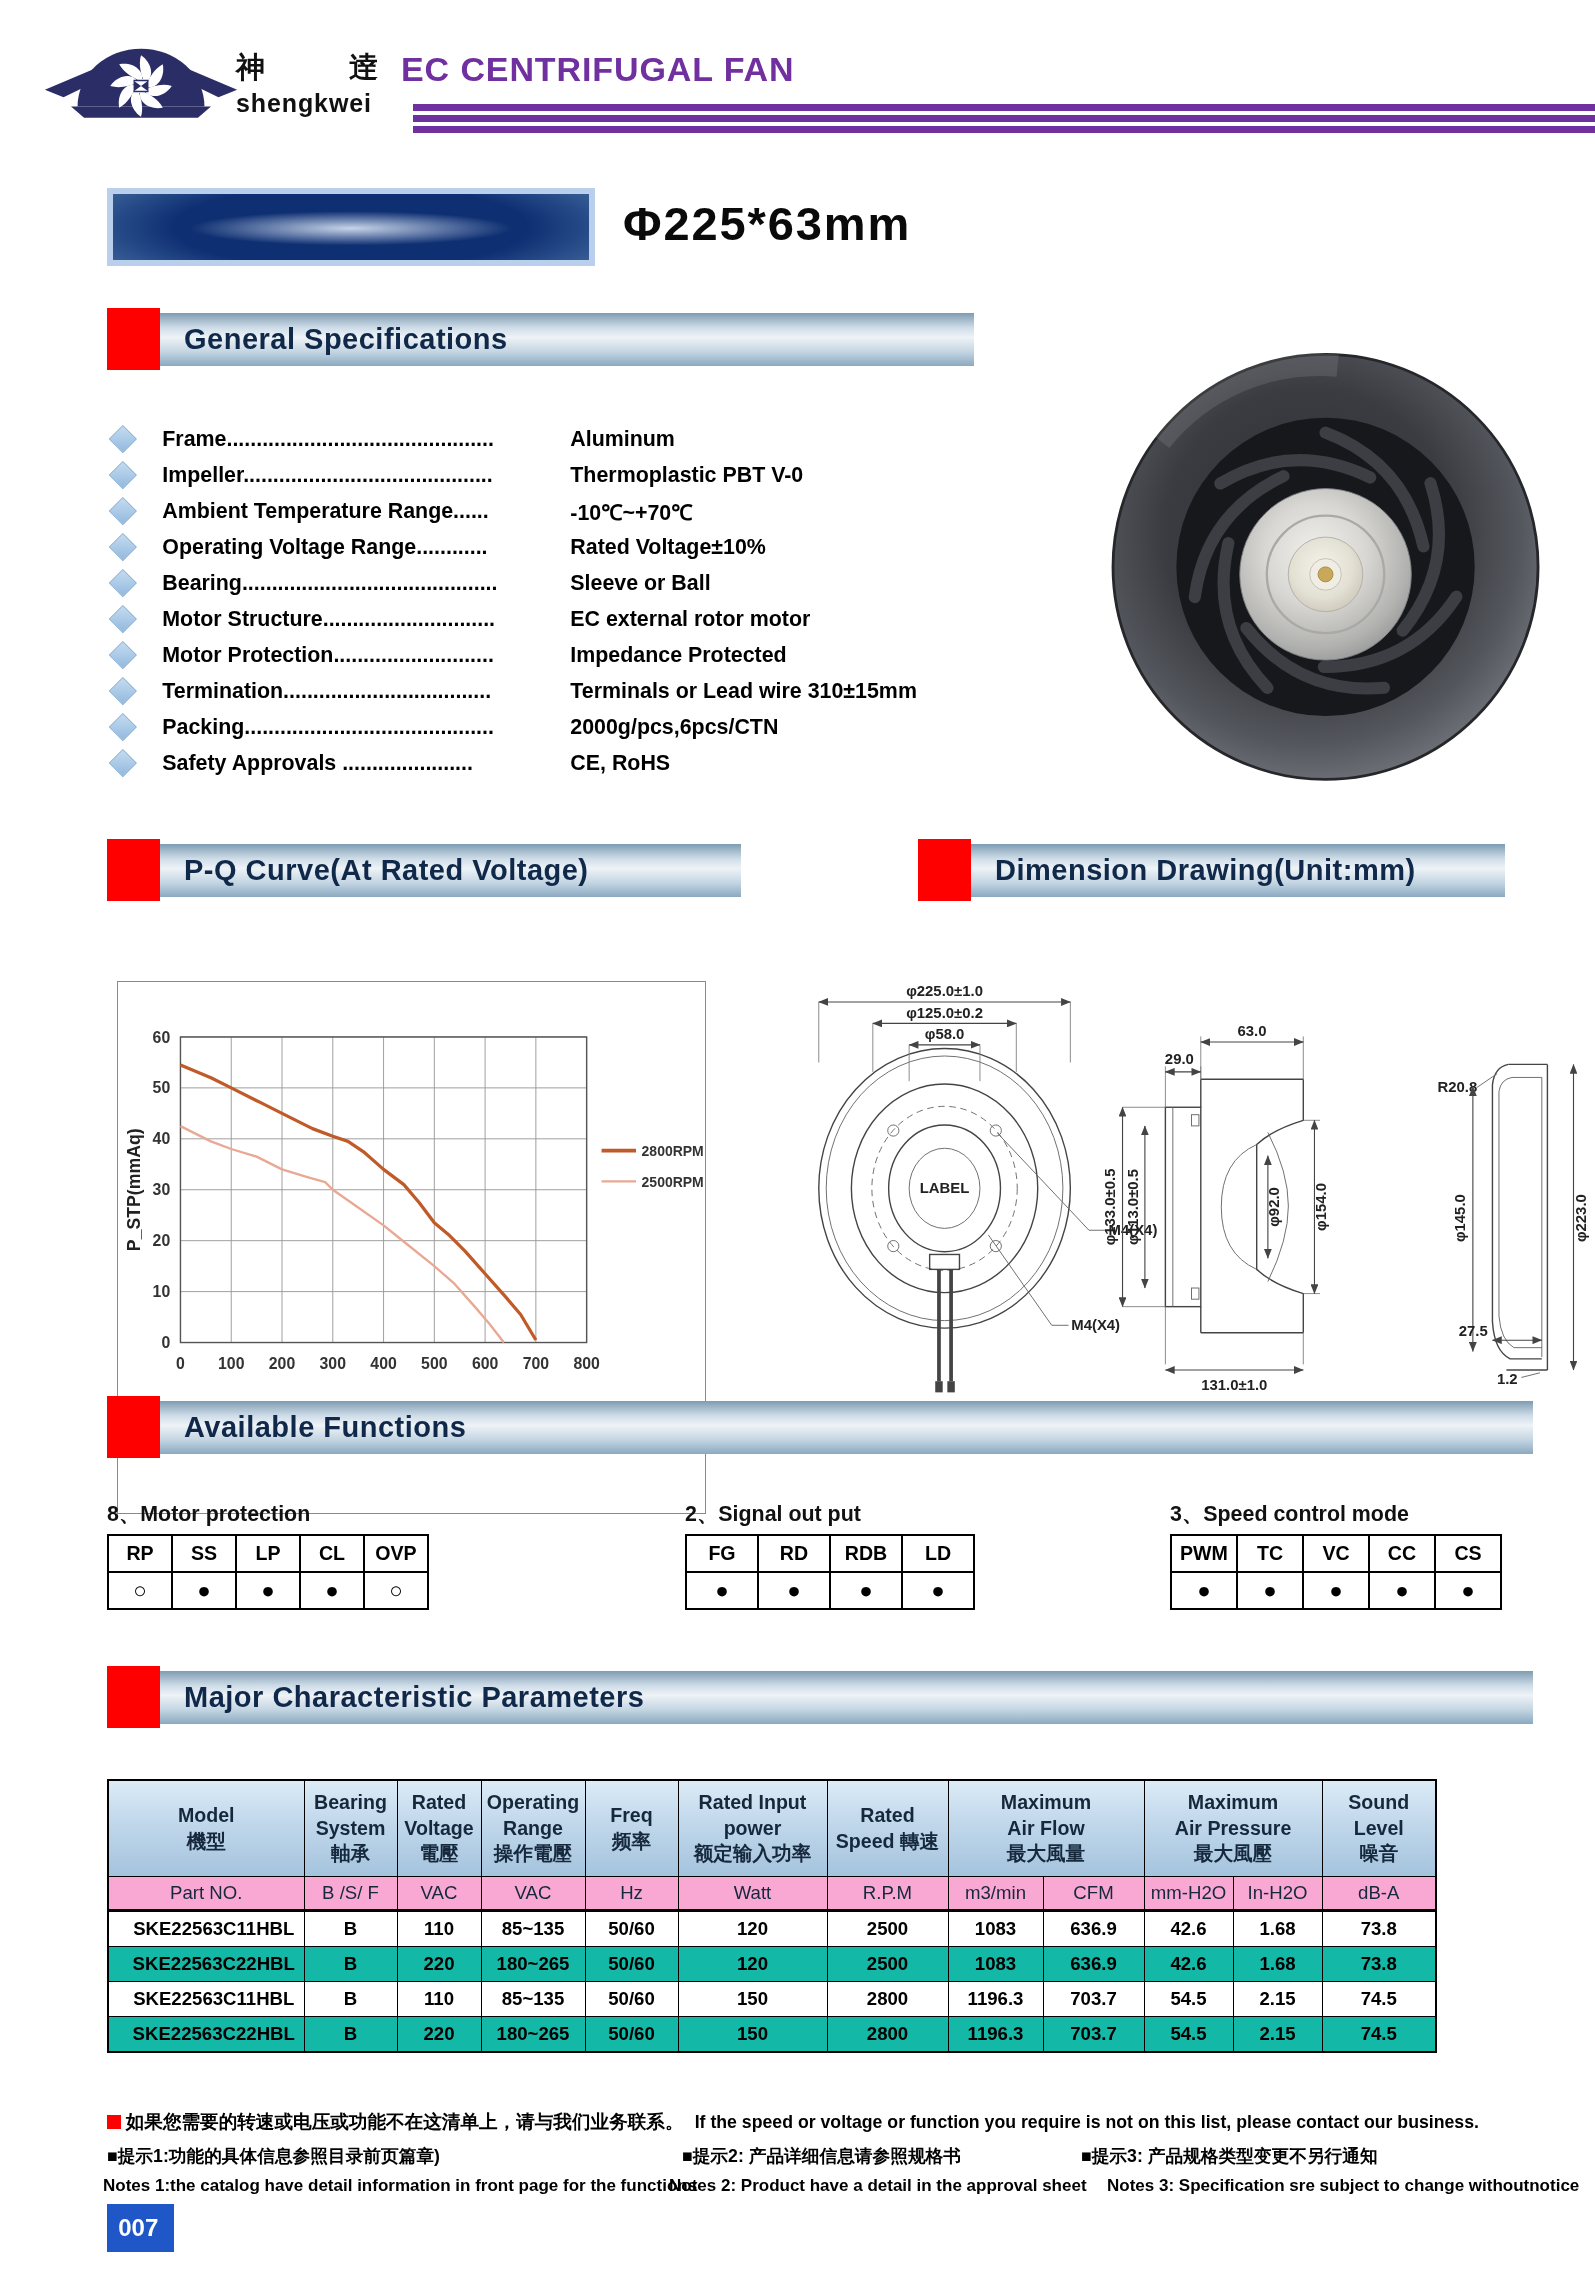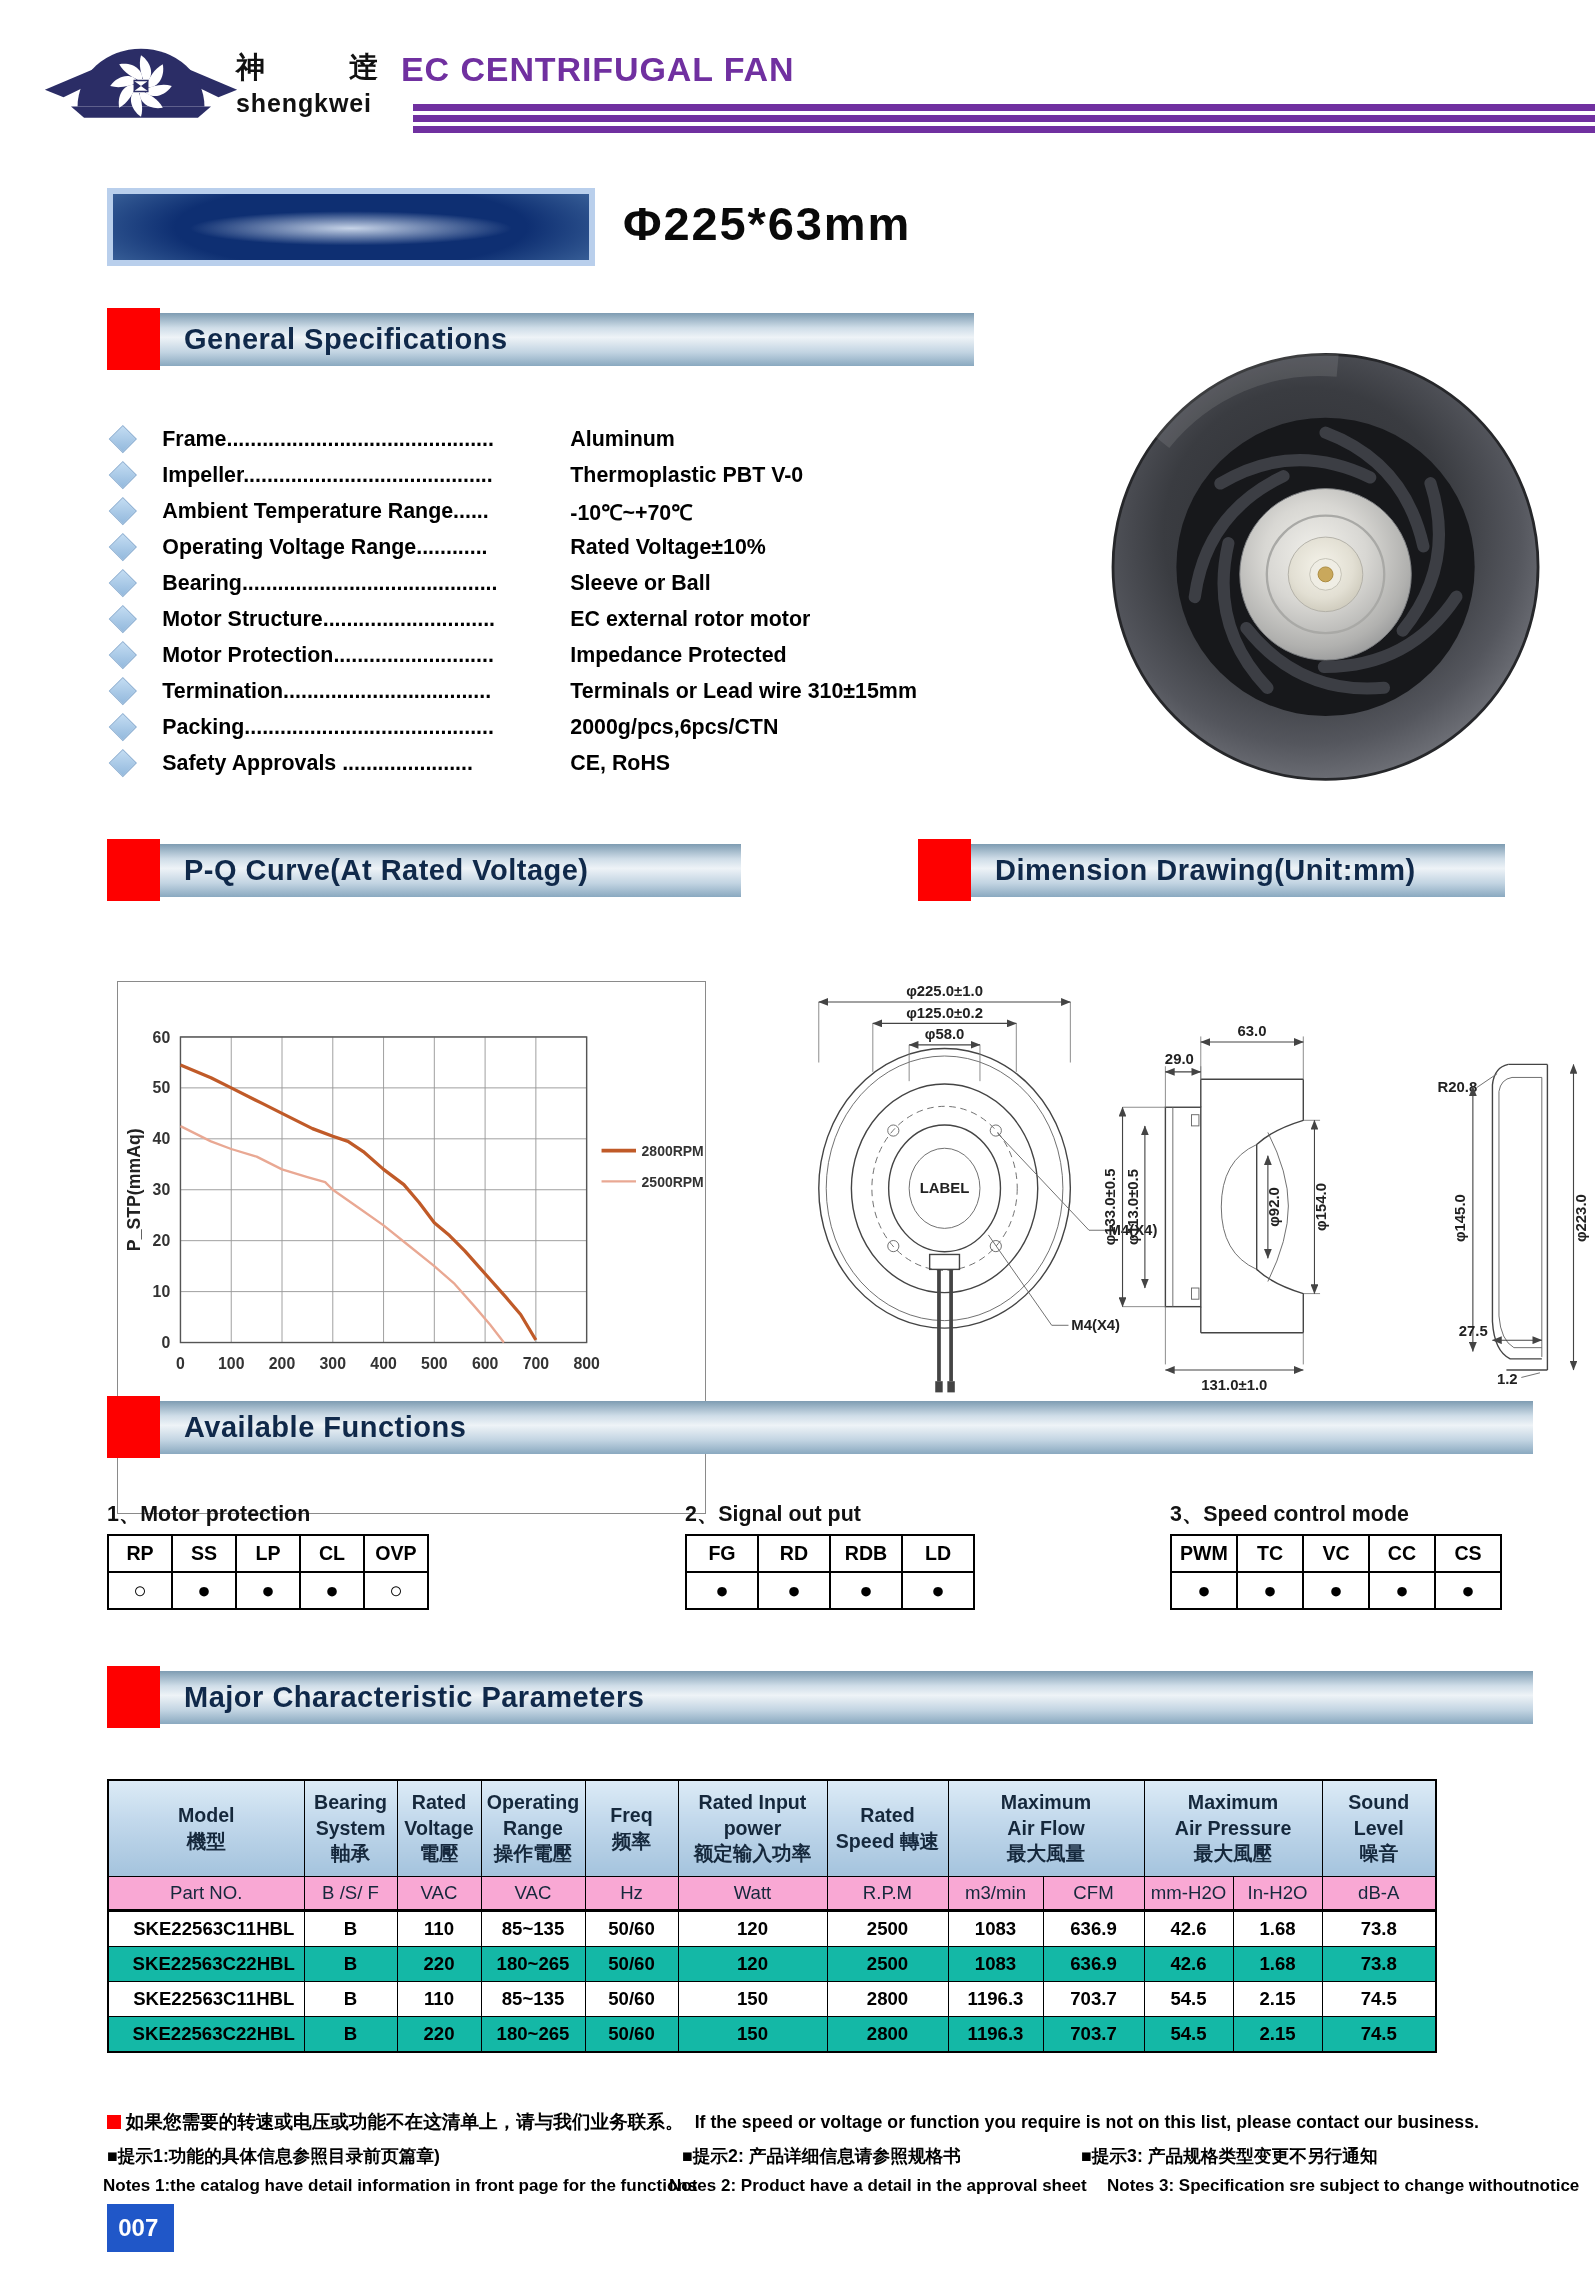--- a/index.html
+++ b/index.html
@@ -382,21 +382,21 @@
     </g>
   </svg>
 
   <div class="sec" style="left:107px;top:1401px;width:1426px;">
     <div class="red"></div>
     <div class="bar">
       <span>Available Functions</span>
     </div>
   </div>
 
-  <div class="fn-title" style="left:107px;">1、Motor protection</div>
+  <div class="fn-title" style="left:107px;">8、Motor protection</div>
   <div class="fn-title" style="left:685px;">2、Signal out put</div>
   <div class="fn-title" style="left:1170px;">3、Speed control mode</div>
 
   <table class="fn-table fn-t1" style="left:107px;">
     <tbody>
         <tr>
       <td>RP</td>
       <td>SS</td>
       <td>LP</td>
       <td>CL</td>

